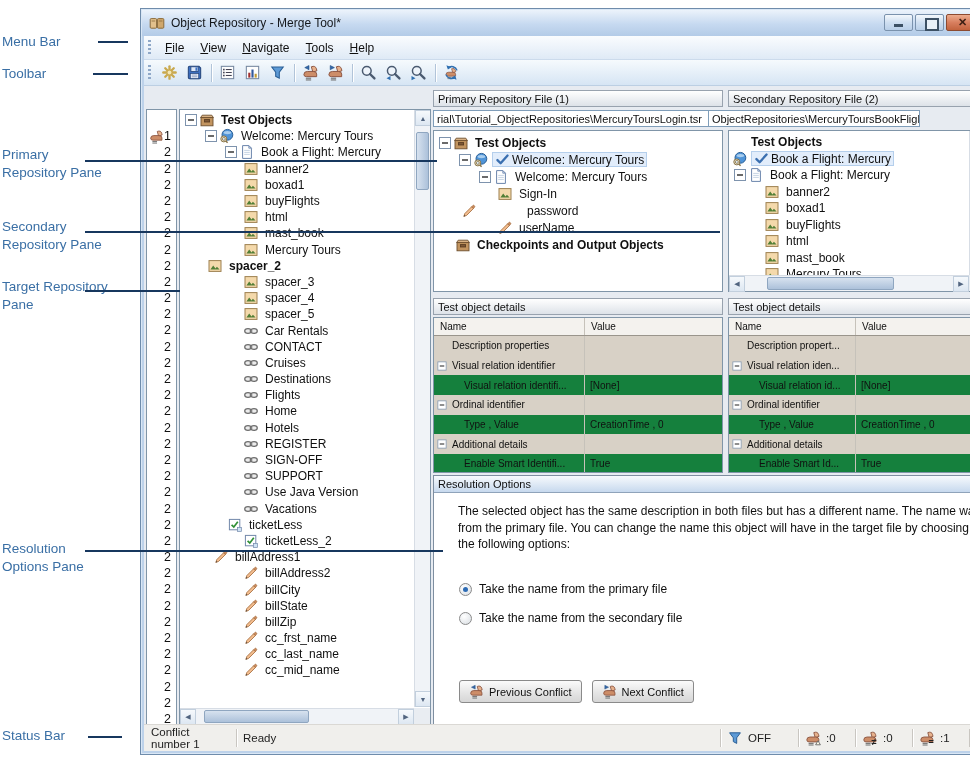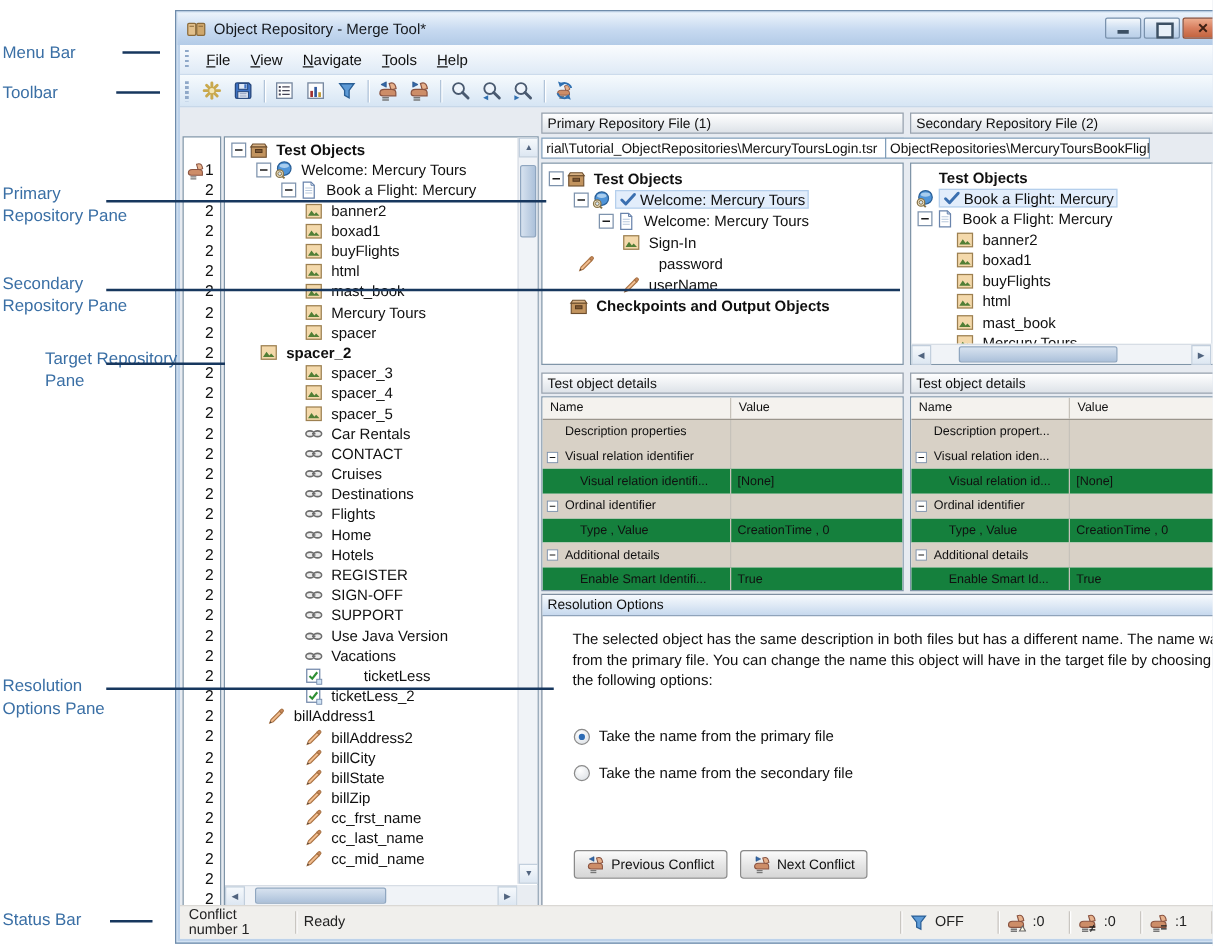--- a/index.html
+++ b/index.html
@@ -10,21 +10,21 @@
   }
   .rep { display:contents; }
 
   
   .callouts { position:absolute; inset:0; z-index:55; pointer-events:none; }
   .callout { position:absolute; left:2px; width:114px; color:#3a6fa5; font-size:13.5px; line-height:18px; }
   .callout:nth-of-type(1){ top:33px; }
   .callout:nth-of-type(2){ top:65px; }
   .callout:nth-of-type(3){ top:146px; }
   .callout:nth-of-type(4){ top:218px; }
-  .callout:nth-of-type(5){ top:278px;margin-left:34px; }
+  .callout:nth-of-type(5){ top:278px; }
   .callout:nth-of-type(6){ top:540px; }
   .callout:nth-of-type(7){ top:727px; }
   .cline { position:absolute; height:1.5px; background:#17375e; z-index:60; }
 
   
   .win { position:absolute; left:120px; top:8px; width:848px; height:747px;
          background:#bdd2ea; border:1px solid #6f8cab; box-shadow: inset 0 0 0 1px #d9e7f6; margin-left: 20px; }
   .titlebar { position:absolute; left:1px; top:1px; right:1px; height:26px;
     background:linear-gradient(#ecf3fb,#c6d9f0 55%,#b3cbe7); display:flex; align-items:center; padding-left:7px; }
   .apicon { width:16px; height:16px; flex:none; }
@@ -560,31 +560,20 @@
 
               <span class="ticon"><svg viewBox="0 0 16 16" width="100%" height="100%">
                   <rect x="2" y="2.6" width="12" height="10.8" fill="#f4d9ab" stroke="#9d8050"></rect>
                   <path d="M3.4 11.6 L6.2 7.4 L8.5 10.4 L9.9 8.7 L12.6 11.6 Z" fill="#527f36"></path>
                 </svg></span>
               <span class="lblwrap">
 
                 <span class="lbl">Mercury Tours</span>
               </span>
             </div>
-            <div class="trow" style="padding-left: 62px;">
-
-              <span class="ticon"><svg viewBox="0 0 16 16" width="100%" height="100%">
-                  <rect x="2" y="2.6" width="12" height="10.8" fill="#f4d9ab" stroke="#9d8050"></rect>
-                  <path d="M3.4 11.6 L6.2 7.4 L8.5 10.4 L9.9 8.7 L12.6 11.6 Z" fill="#527f36"></path>
-                </svg></span>
-              <span class="lblwrap">
-
-                <span class="lbl">spacer</span>
-              </span>
-            </div>
             <div class="trow" style="padding-left: 26px; font-weight: bold;">
 
               <span class="ticon"><svg viewBox="0 0 16 16" width="100%" height="100%">
                   <rect x="2" y="2.6" width="12" height="10.8" fill="#f4d9ab" stroke="#9d8050"></rect>
                   <path d="M3.4 11.6 L6.2 7.4 L8.5 10.4 L9.9 8.7 L12.6 11.6 Z" fill="#527f36"></path>
                 </svg></span>
               <span class="lblwrap">
 
                 <span class="lbl">spacer_2</span>
               </span>
@@ -759,21 +748,21 @@
               <span class="ticon"><svg viewBox="0 0 16 16" width="100%" height="100%">
                   <ellipse cx="5" cy="8" rx="3.3" ry="2.3" fill="#ececec" stroke="#6e6e6e" stroke-width="1.25"></ellipse>
                   <ellipse cx="11" cy="8" rx="3.3" ry="2.3" fill="#ececec" stroke="#6e6e6e" stroke-width="1.25"></ellipse>
                   <line x1="6.6" y1="8" x2="9.4" y2="8" stroke="#6e6e6e" stroke-width="1.25"></line>
                 </svg></span>
               <span class="lblwrap">
 
                 <span class="lbl">Vacations</span>
               </span>
             </div>
-            <div class="trow" style="padding-left: 62px; gap: 26px;">
+            <div class="trow" style="padding-left: 46px;">
 
               <span class="ticon"><svg viewBox="0 0 16 16" width="100%" height="100%">
                   <rect x="2.4" y="2.4" width="10.4" height="10.4" fill="#fff" stroke="#7288aa"></rect>
                   <path d="M4.6 7.8 L6.8 10 L10.8 4.8" fill="none" stroke="#2f8f35" stroke-width="1.7"></path>
                   <rect x="10.4" y="10.4" width="4" height="4" fill="#cfe2f4" stroke="#7288aa" stroke-width="0.7"></rect>
                 </svg></span>
               <span class="lblwrap">
 
                 <span class="lbl">ticketLess</span>
               </span>

